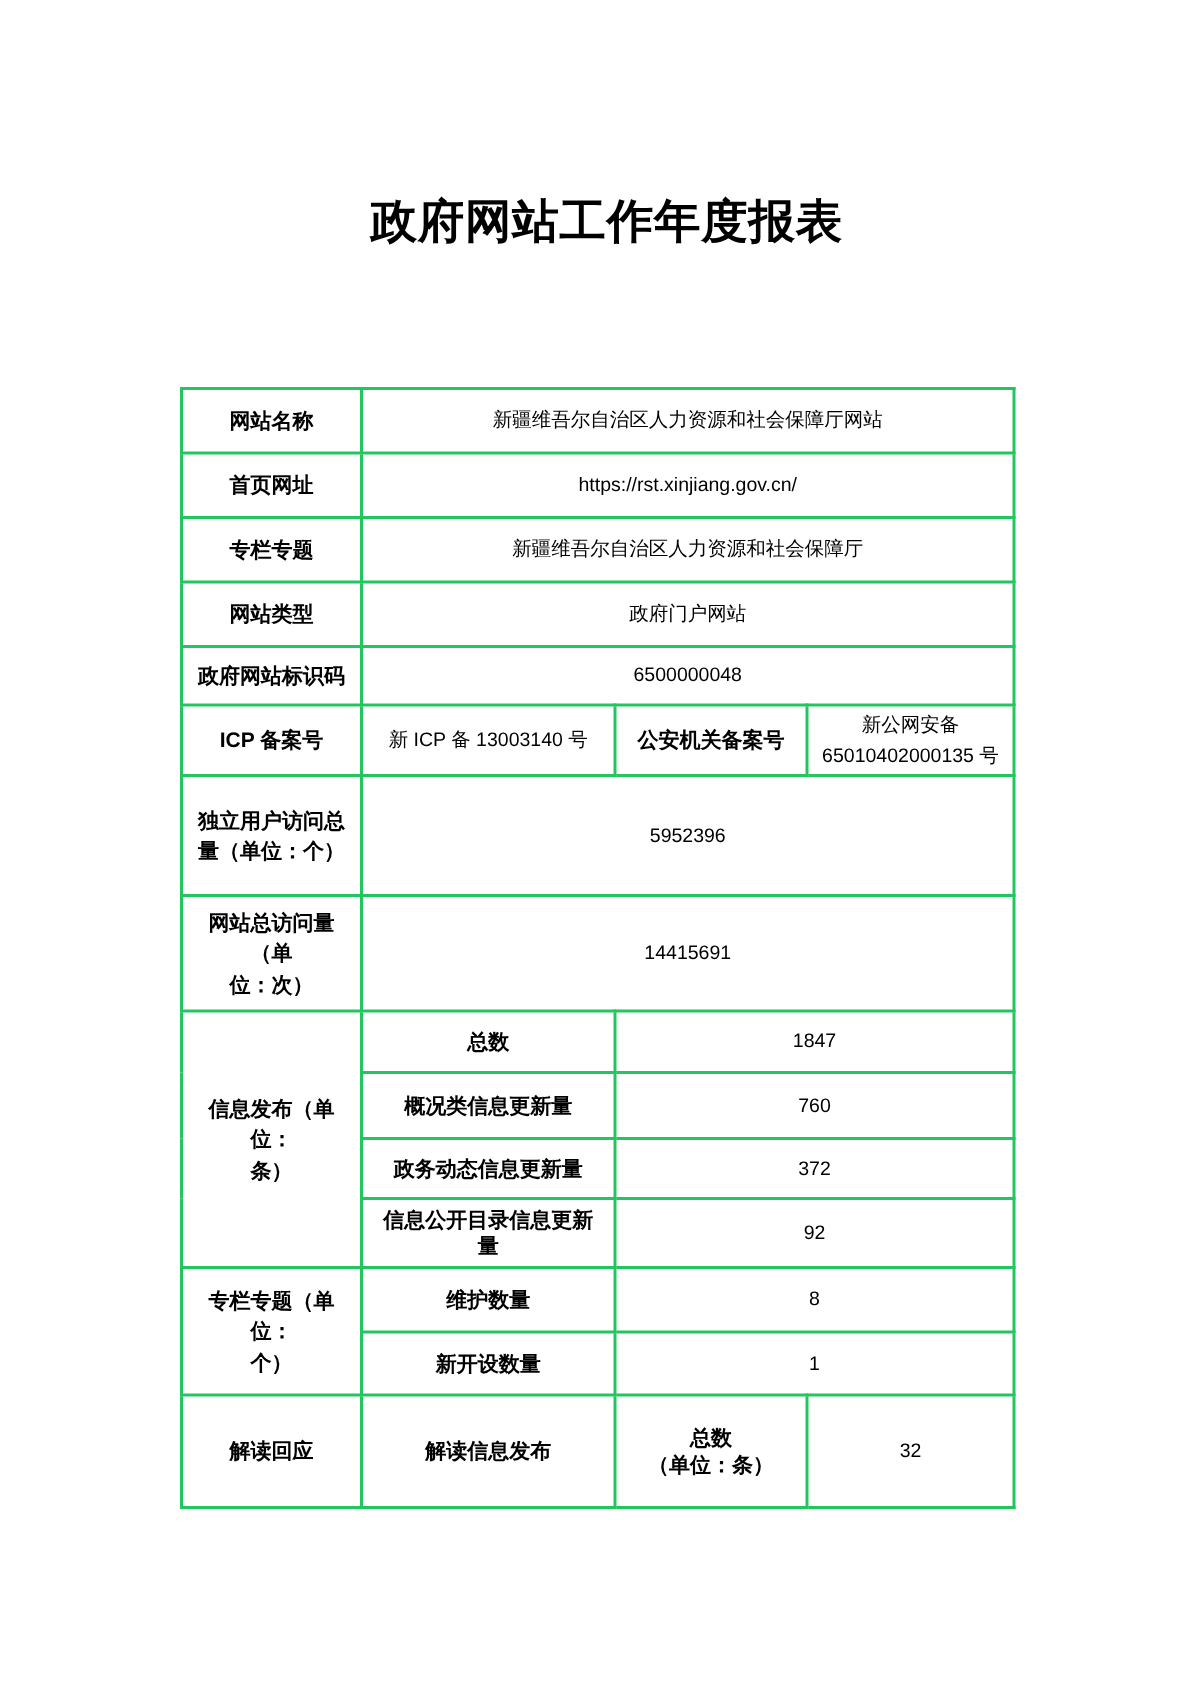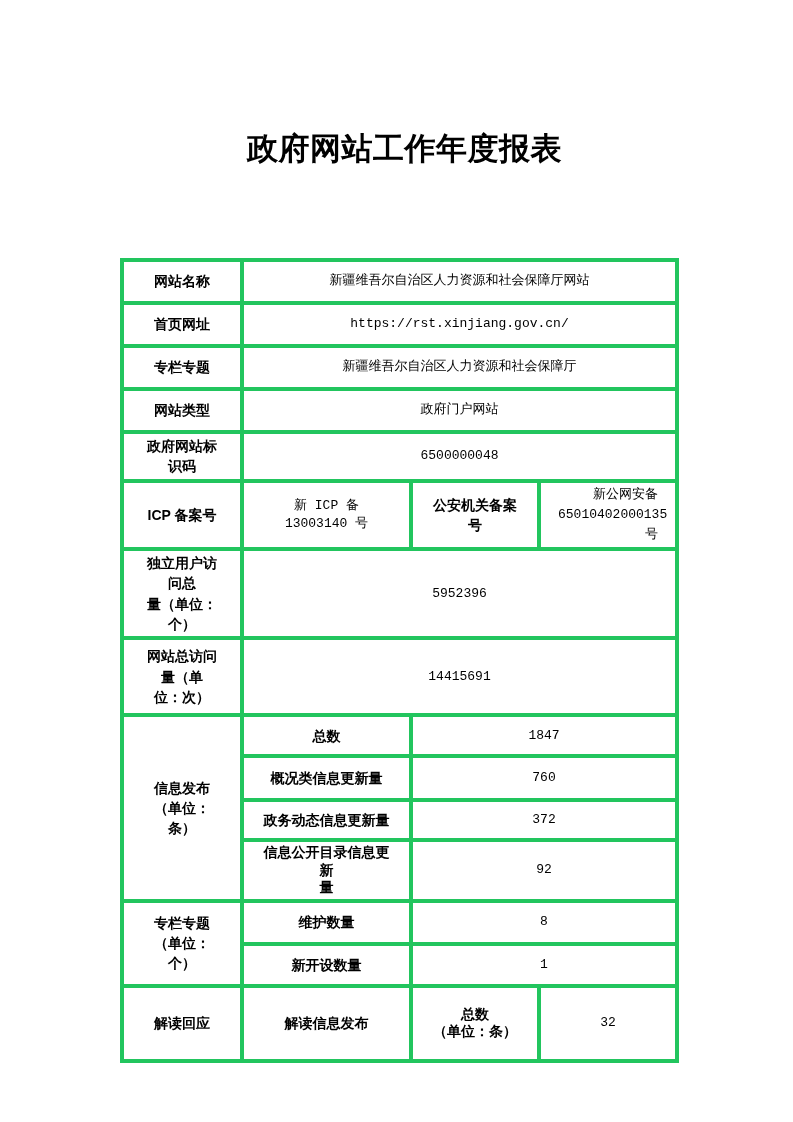--- a/index.html
+++ b/index.html
@@ -36,36 +36,36 @@
     font-weight:400; font-size:14px;
     font-family:"DejaVu Serif", serif;
   }
   table.report {
     position:absolute; top:258px; left:120px;
     width:555px; table-layout:fixed;
     border-collapse:collapse;
     border:2px solid #4f4f4f;
   }
   table.report td {
-    border:4px solid #22c55e;
+    border:2px solid #22c55e;
     vertical-align:middle;
-    padding:2px 17px;
+    padding:2px 4px;
     overflow:hidden;
   }
   td.lbl {
     font-weight:700; font-size:14px; text-align:center;
     white-space:pre-line; line-height:1.45;
   }
   td.lbl-tight { line-height:1.25; }
   td.val {
-    font-family:Liberation Mono, monospace;
+    font-family:Liberation Sans, sans-serif;
     font-size:13px; text-align:center; line-height:1.4;
   }
   td.val-left {
-    text-align:right; white-space:pre-line;
+    text-align:center; white-space:pre-line;
     padding-left:5px; line-height:1.55;
   }
 </style>
 </head>
 <body>
 
 <div class="page">
 
   <div class="doc-title">政府网站工作年度报表</div>
 

